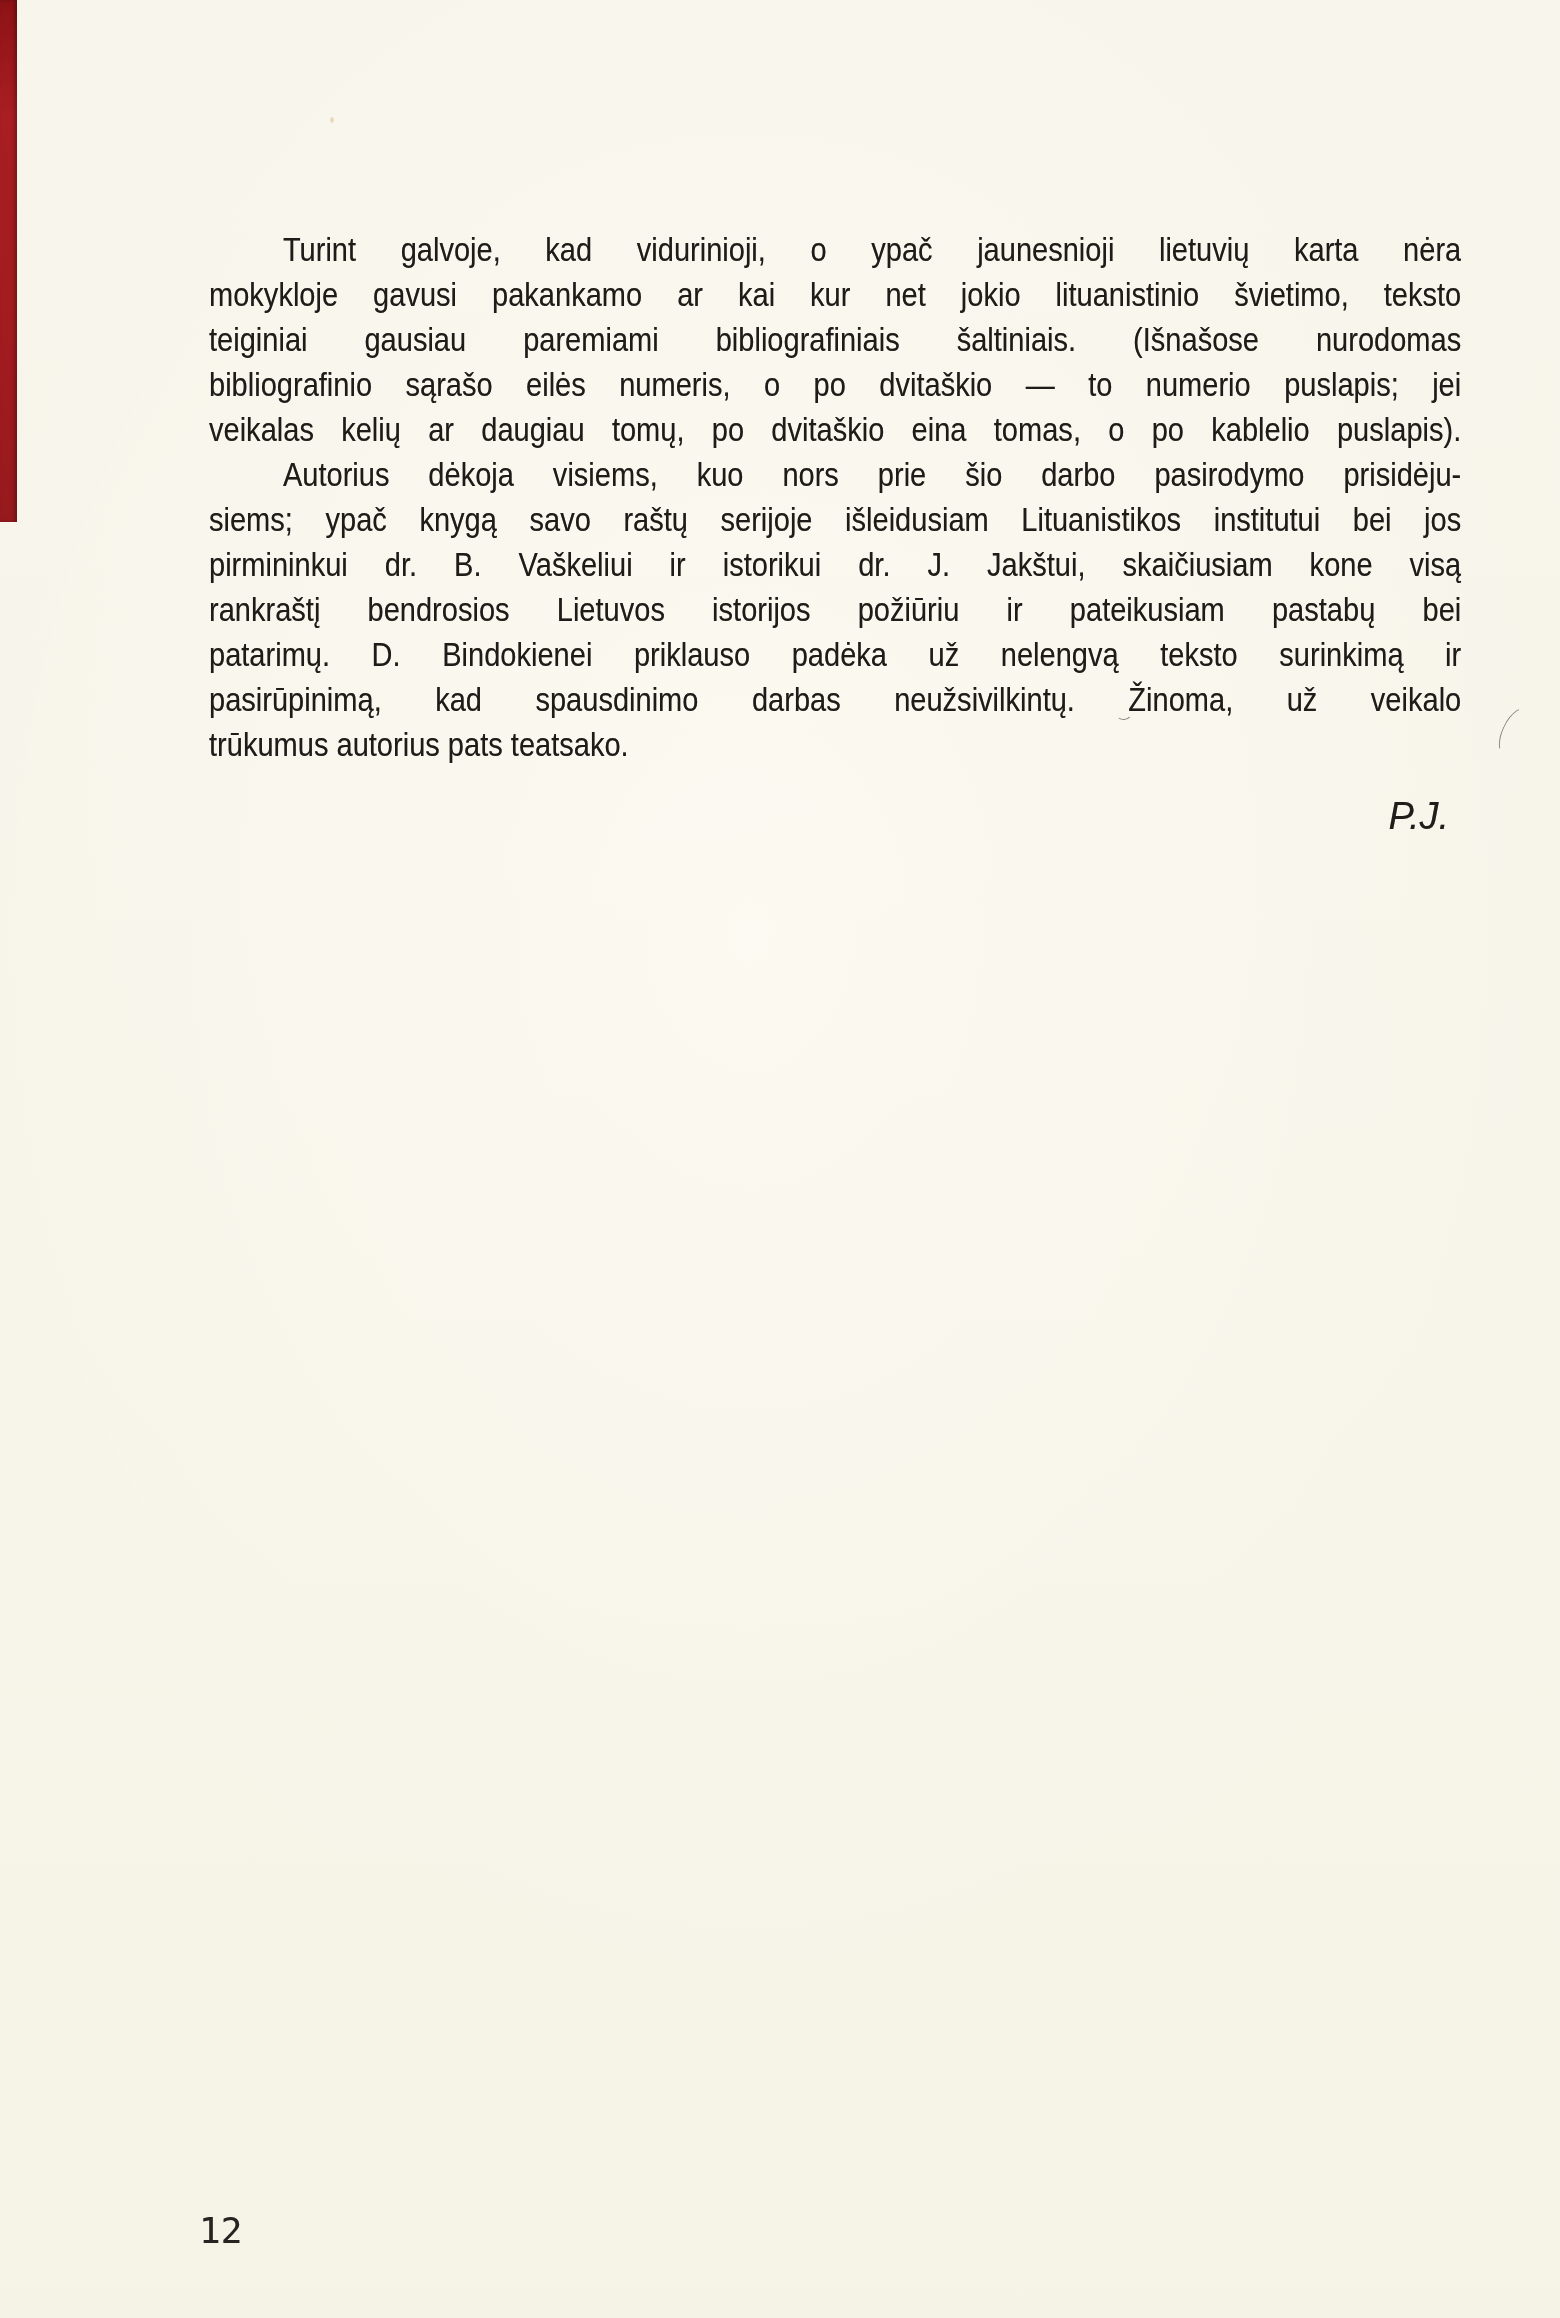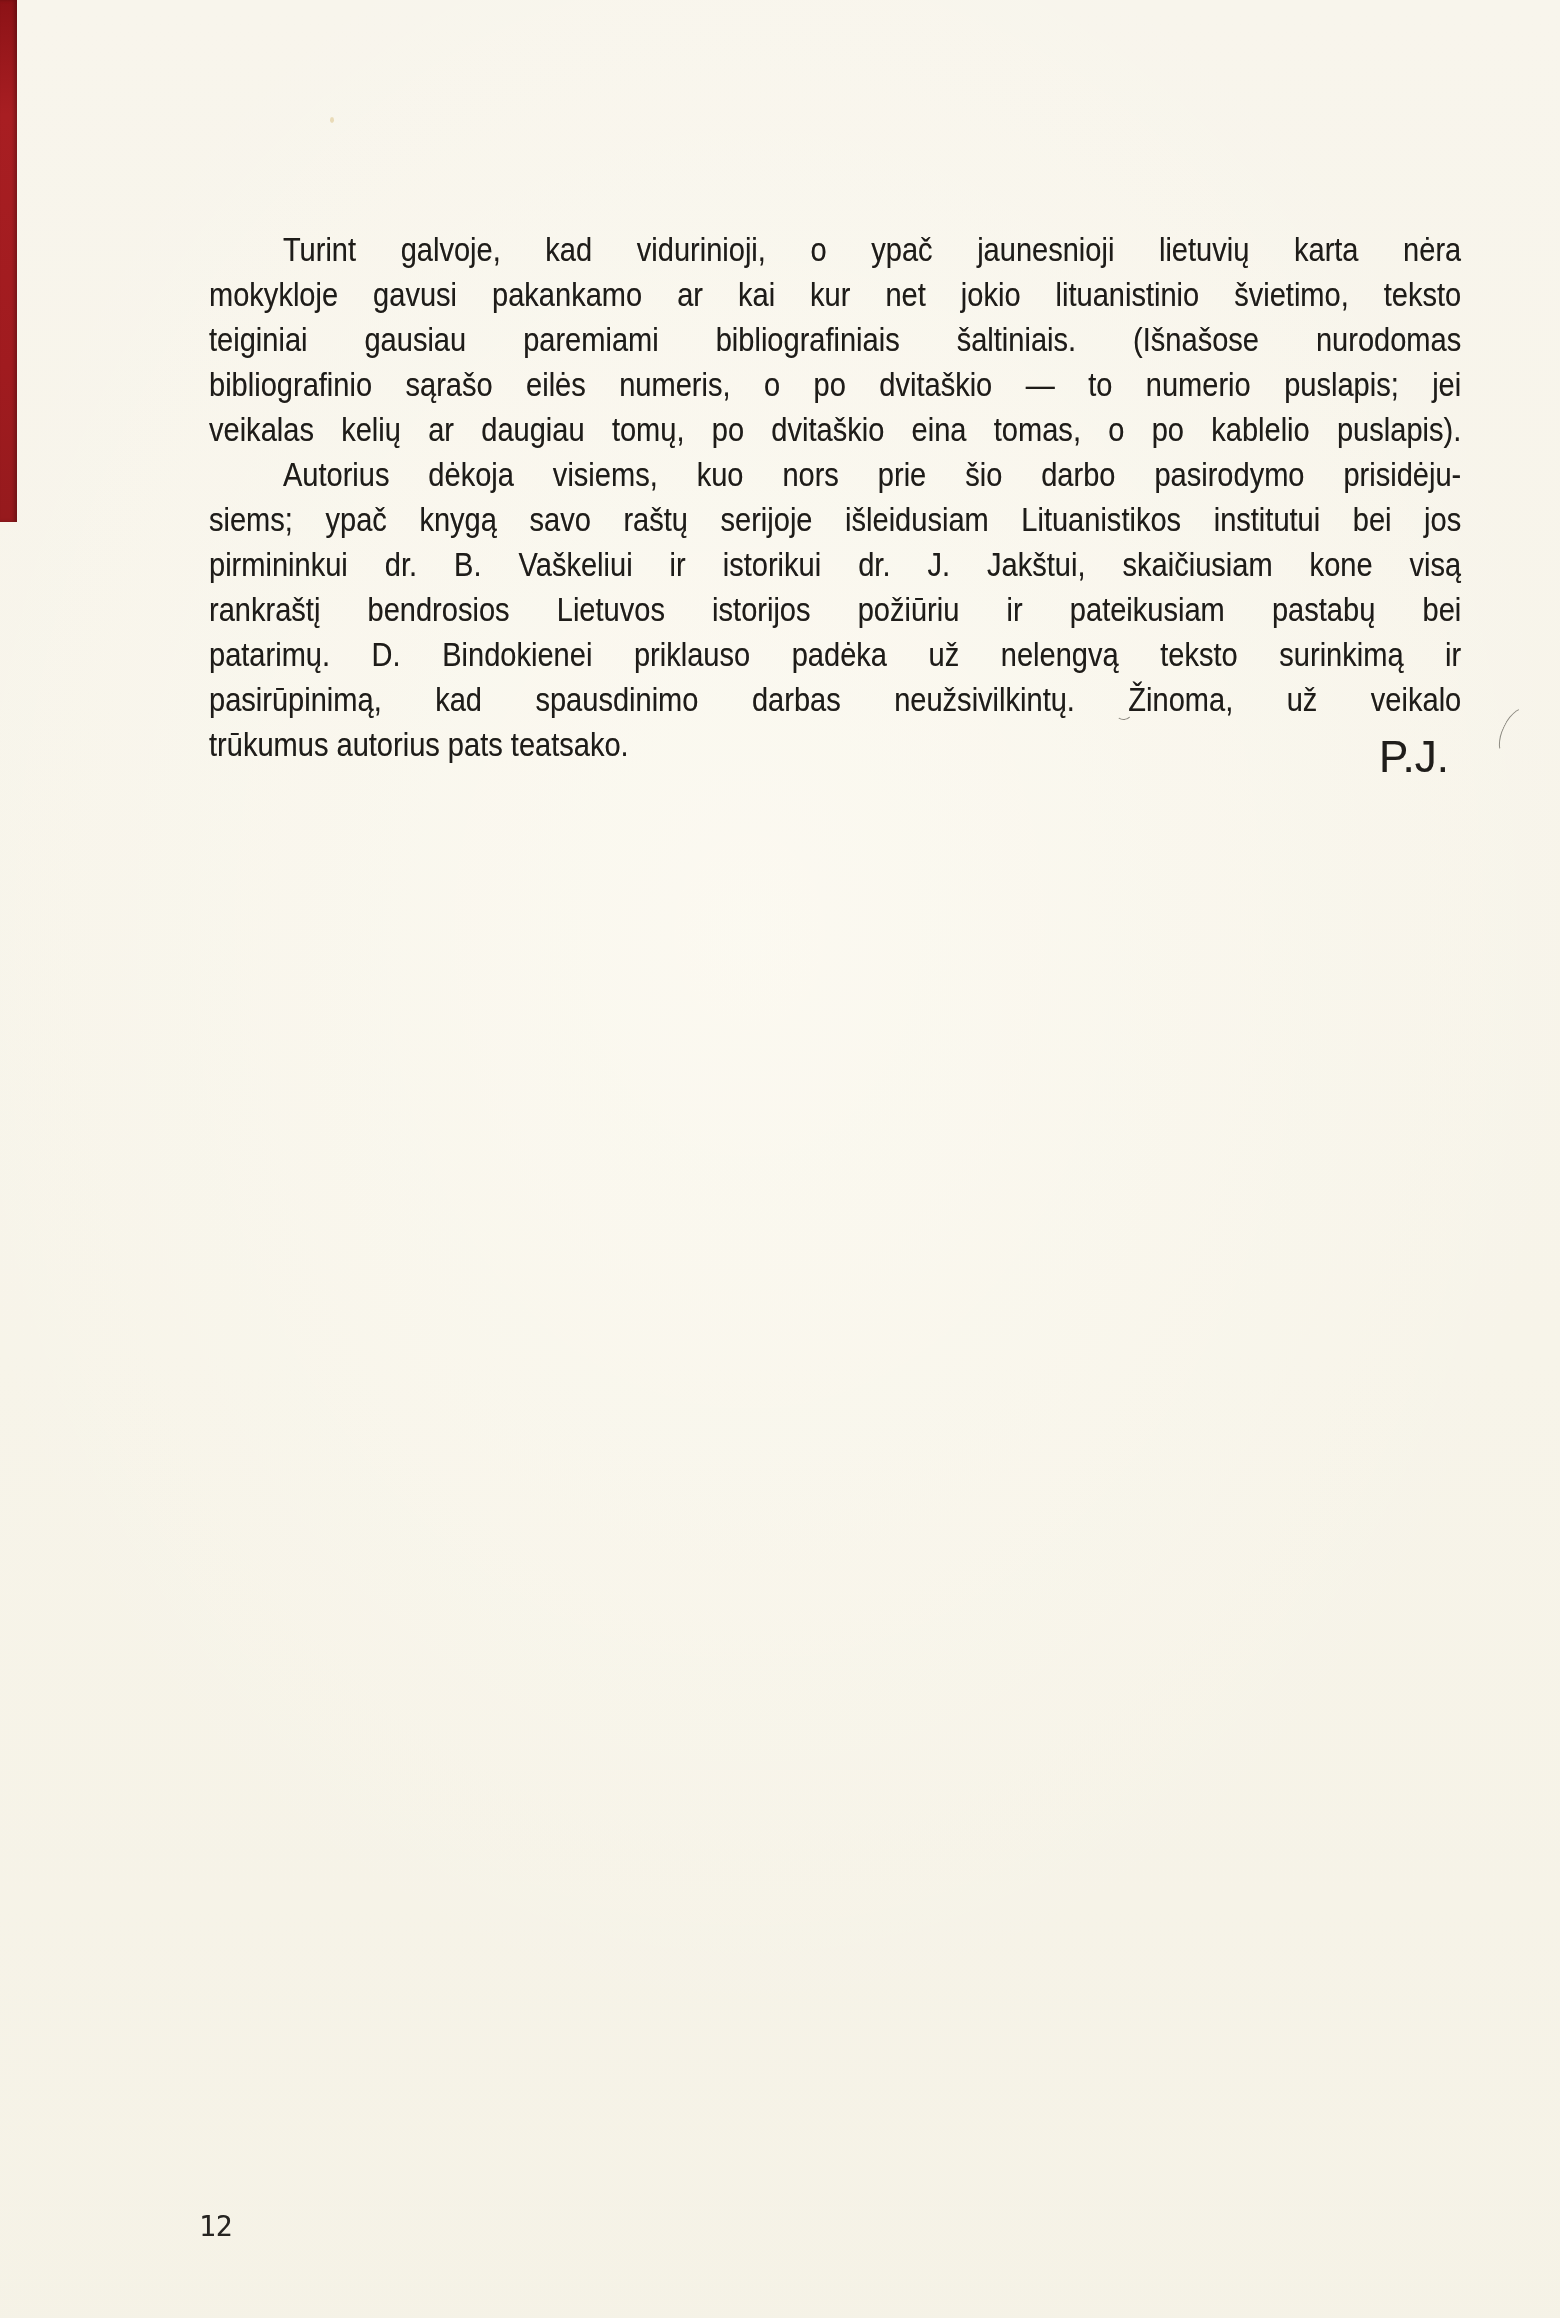--- a/index.html
+++ b/index.html
@@ -33,29 +33,29 @@
     font-size: 33px;
     font-weight: 400;
     line-height: 45px;
     text-shadow: 0 0 0.5px rgba(30,28,25,0.45);
   }
   .line { height: 45px; overflow: hidden; text-align: justify; }
   .line.justify::after { content: ""; display: inline-block; width: 100%; height: 0; }
   .line.indent { text-indent: 84px; }
   .line.plain { text-align: left; }
   .signature {
-    position: absolute; top: 734px; right: 112px;
+    position: absolute; top: 794px; right: 112px;
     color: #201e1b;
-    font-size: 44px; line-height: 45px;
+    font-size: 38px; font-style: italic; line-height: 45px;
     text-shadow: 0 0 0.5px rgba(30,28,25,0.4);
   }
   .folio {
     position: absolute; left: 199px; top: 2213px;
     font-family: "DejaVu Sans Mono", monospace;
-    font-size: 28px; line-height: 1; font-weight: 400;
+    font-size: 36px; line-height: 1; font-weight: 400;
     color: #262421;
     text-shadow: 0 0 0.5px rgba(30,28,25,0.35);
   }
   
   .artifact { position: absolute; pointer-events: none; }
   .artifact.arc {
     left: 1502px; top: 705px; width: 29px; height: 54px;
     border: 0.9px solid transparent;
     border-left-color: rgba(82,79,70,0.65);
     border-radius: 50%;

